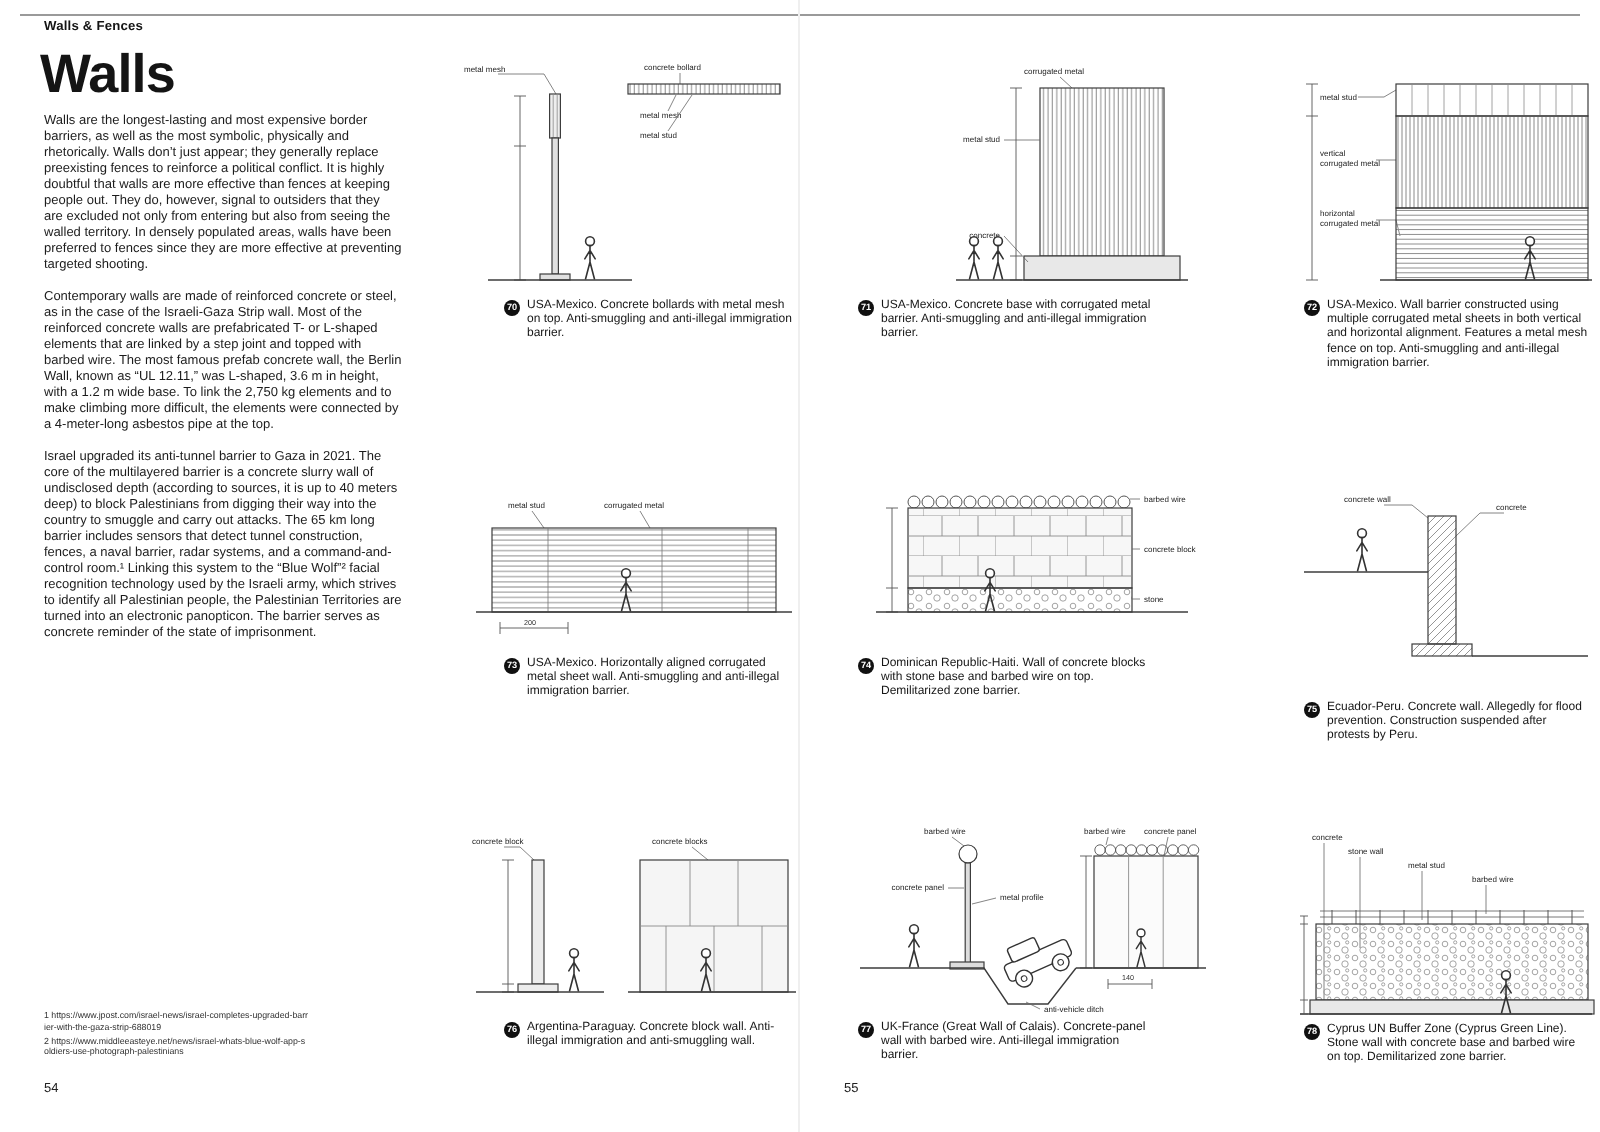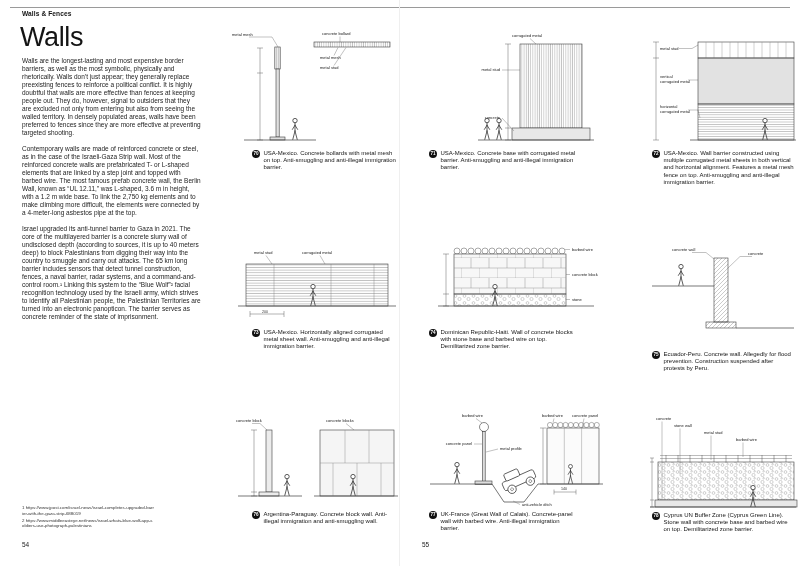--- a/index.html
+++ b/index.html
@@ -2,21 +2,21 @@
 <html><head>
 <meta charset="utf-8">
 <style>
   html,body{margin:0;padding:0}
   body{width:800px;height:566px;background:#fff;position:relative;overflow:hidden;
        font-family:"Liberation Sans",sans-serif;color:#141414;}
   .abs{position:absolute}
   .rule{background:#9a9a9a;height:1px}
   .gutter{background:#efefef;width:1px}
   .running-head{font-size:6.6px;font-weight:bold;letter-spacing:.1px}
-  .page-title{font-size:27px;font-weight:normal;letter-spacing:-.4px;line-height:27px}
+  .page-title{font-size:27px;font-weight:bold;letter-spacing:-.4px;line-height:27px}
   .body-col{width:179px;font-size:6.5px;line-height:8px;color:#1c1c1c;text-align:left}
   .body-col p{margin:0 0 8px 0}
   .footnotes{width:132px;font-size:4.4px;line-height:5.5px;color:#333;word-break:break-all}
   .footnotes div{margin-bottom:1.5px}
   .pagenum{font-size:6.5px;color:#222}
   .caption{position:absolute;display:flex;gap:3.5px;font-size:6px;line-height:7.2px;color:#161616}
   .cnum{flex:0 0 auto;width:8px;height:8px;border-radius:50%;background:#101010;color:#fff;
         font-size:4.6px;line-height:8.2px;text-align:center;font-weight:bold}
   .ctext{display:block}
   svg text{font-family:"Liberation Sans",sans-serif;fill:#1a1a1a;font-size:4px}

